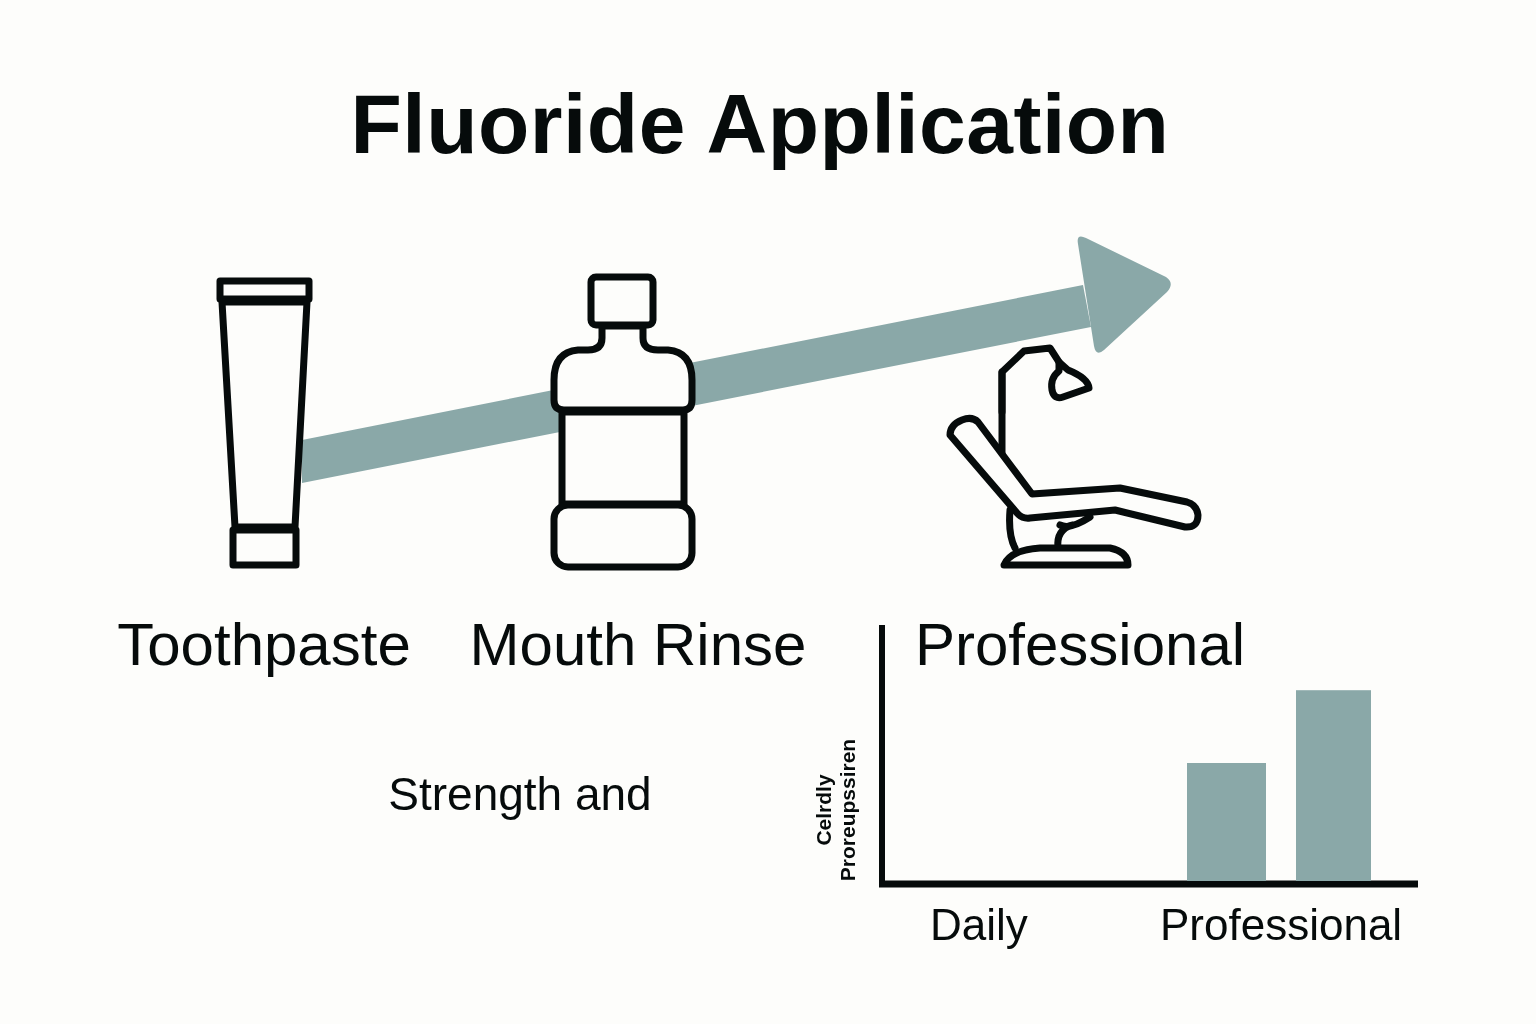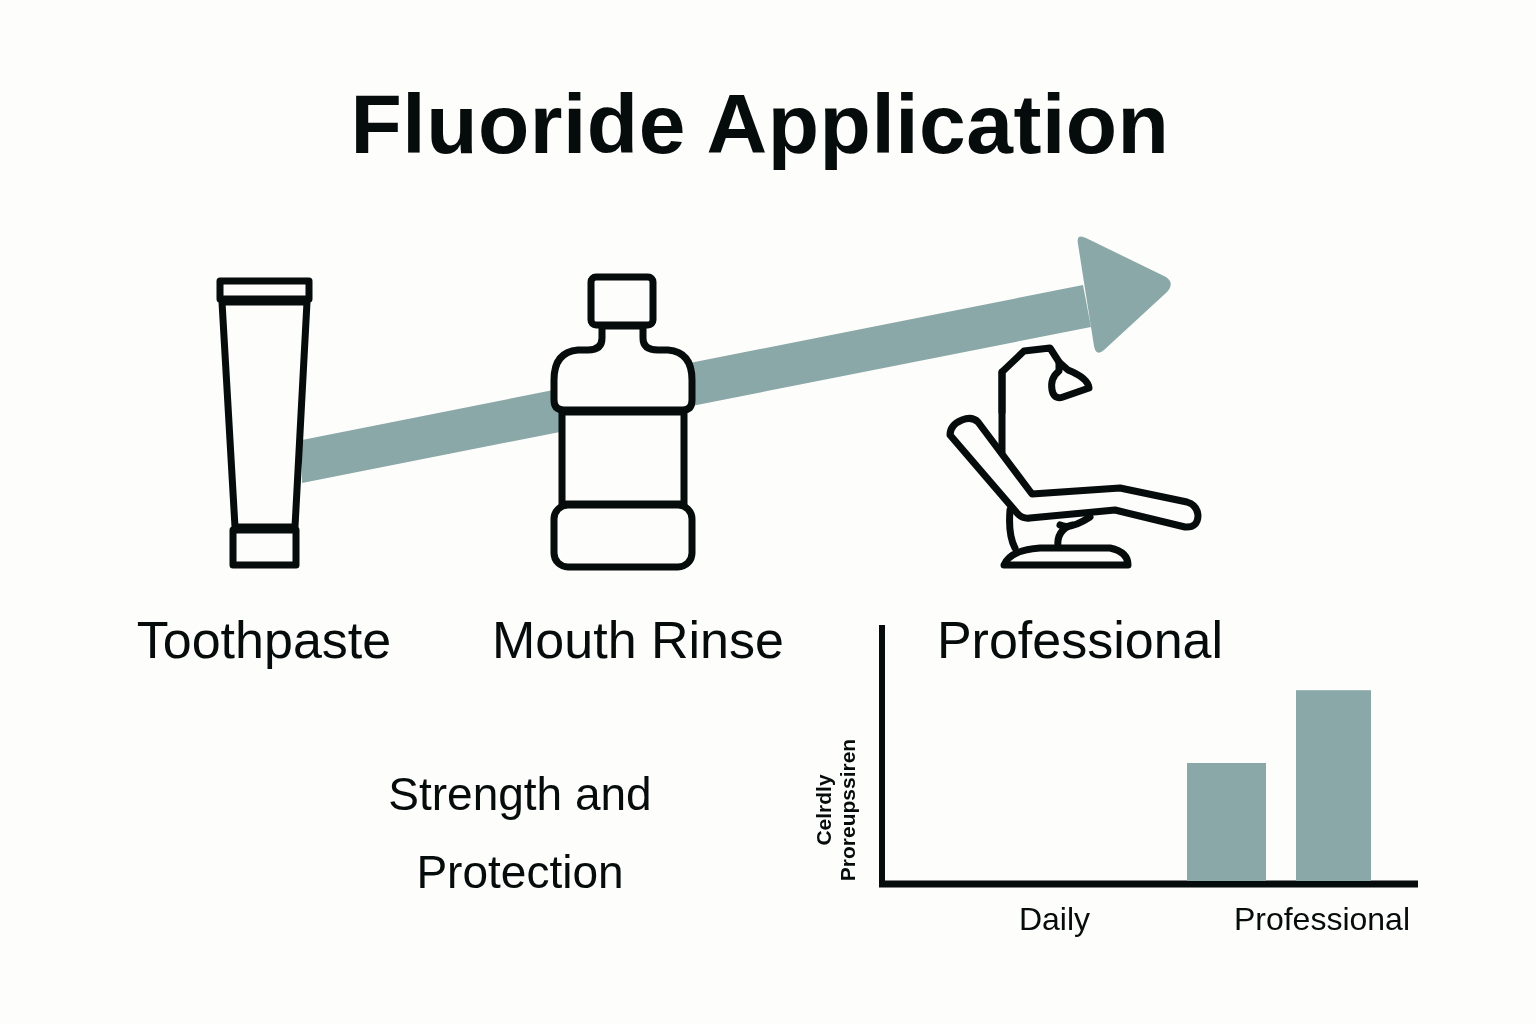--- a/index.html
+++ b/index.html
@@ -8,29 +8,29 @@
       background: #fdfdfb; position: relative;
       font-family: "Liberation Sans", "DejaVu Sans", sans-serif;
       color: #060b0b;
     }
     .abs { position: absolute; }
     .title {
       left: 0; width: 1536px; top: 78px; text-align: center;
       font-size: 84px; font-weight: bold; letter-spacing: 0.5px; line-height: 1.1;
       transform: translateX(-8px);
     }
-    .label { font-size: 52px; line-height: 1.1; white-space: nowrap; }
+    .label { font-size: 60px; line-height: 1.1; white-space: nowrap; }
     .label-center { text-align: center; }
     svg.art { position: absolute; left: 0; top: 0; }
     .y-axis-label {
       left: 812px; top: 890px; width: 160px; height: 60px;
       transform-origin: 0 0; transform: rotate(-90deg);
       font-size: 21px; font-weight: bold; line-height: 24px; text-align: center;
     }
-    .tick { font-size: 32px; line-height: 1; white-space: nowrap; text-align: right; }
+    .tick { font-size: 44px; line-height: 1; white-space: nowrap; text-align: left; }
   </style>
 </head>
 <body>
 
 <div class="abs title">Fluoride Application</div>
 
 <svg class="art" width="1536" height="1024" viewBox="0 0 1536 1024">
 
   <g>
     <polygon points="302,440 1083,285 1091,327 302,483" fill="#8aa8a8"></polygon>
@@ -71,21 +71,20 @@
 </svg>
 
 <div class="abs label label-center" style="left:104px; top:612px; width:320px;">Toothpaste</div>
 <div class="abs label label-center" style="left:468px; top:612px; width:340px;">Mouth Rinse</div>
 <div class="abs label label-center" style="left:910px; top:612px; width:340px;">
   <div>Professional</div>
 </div>
 
 <div class="abs label label-center" style="left:280px; top:755px; width:480px; font-size:46px; line-height:78px;">
   <div>Strength and</div>
-  <div>Protection</div>
 </div>
 
 <div class="abs y-axis-label">
   <div>Celrdly</div>
   <div>Proreupssiren</div>
 </div>
 
 <div class="abs tick" style="left:930px; top:903px; width:160px;">Daily</div>
 <div class="abs tick" style="left:1160px; top:903px; width:250px;">Professional</div>
 

